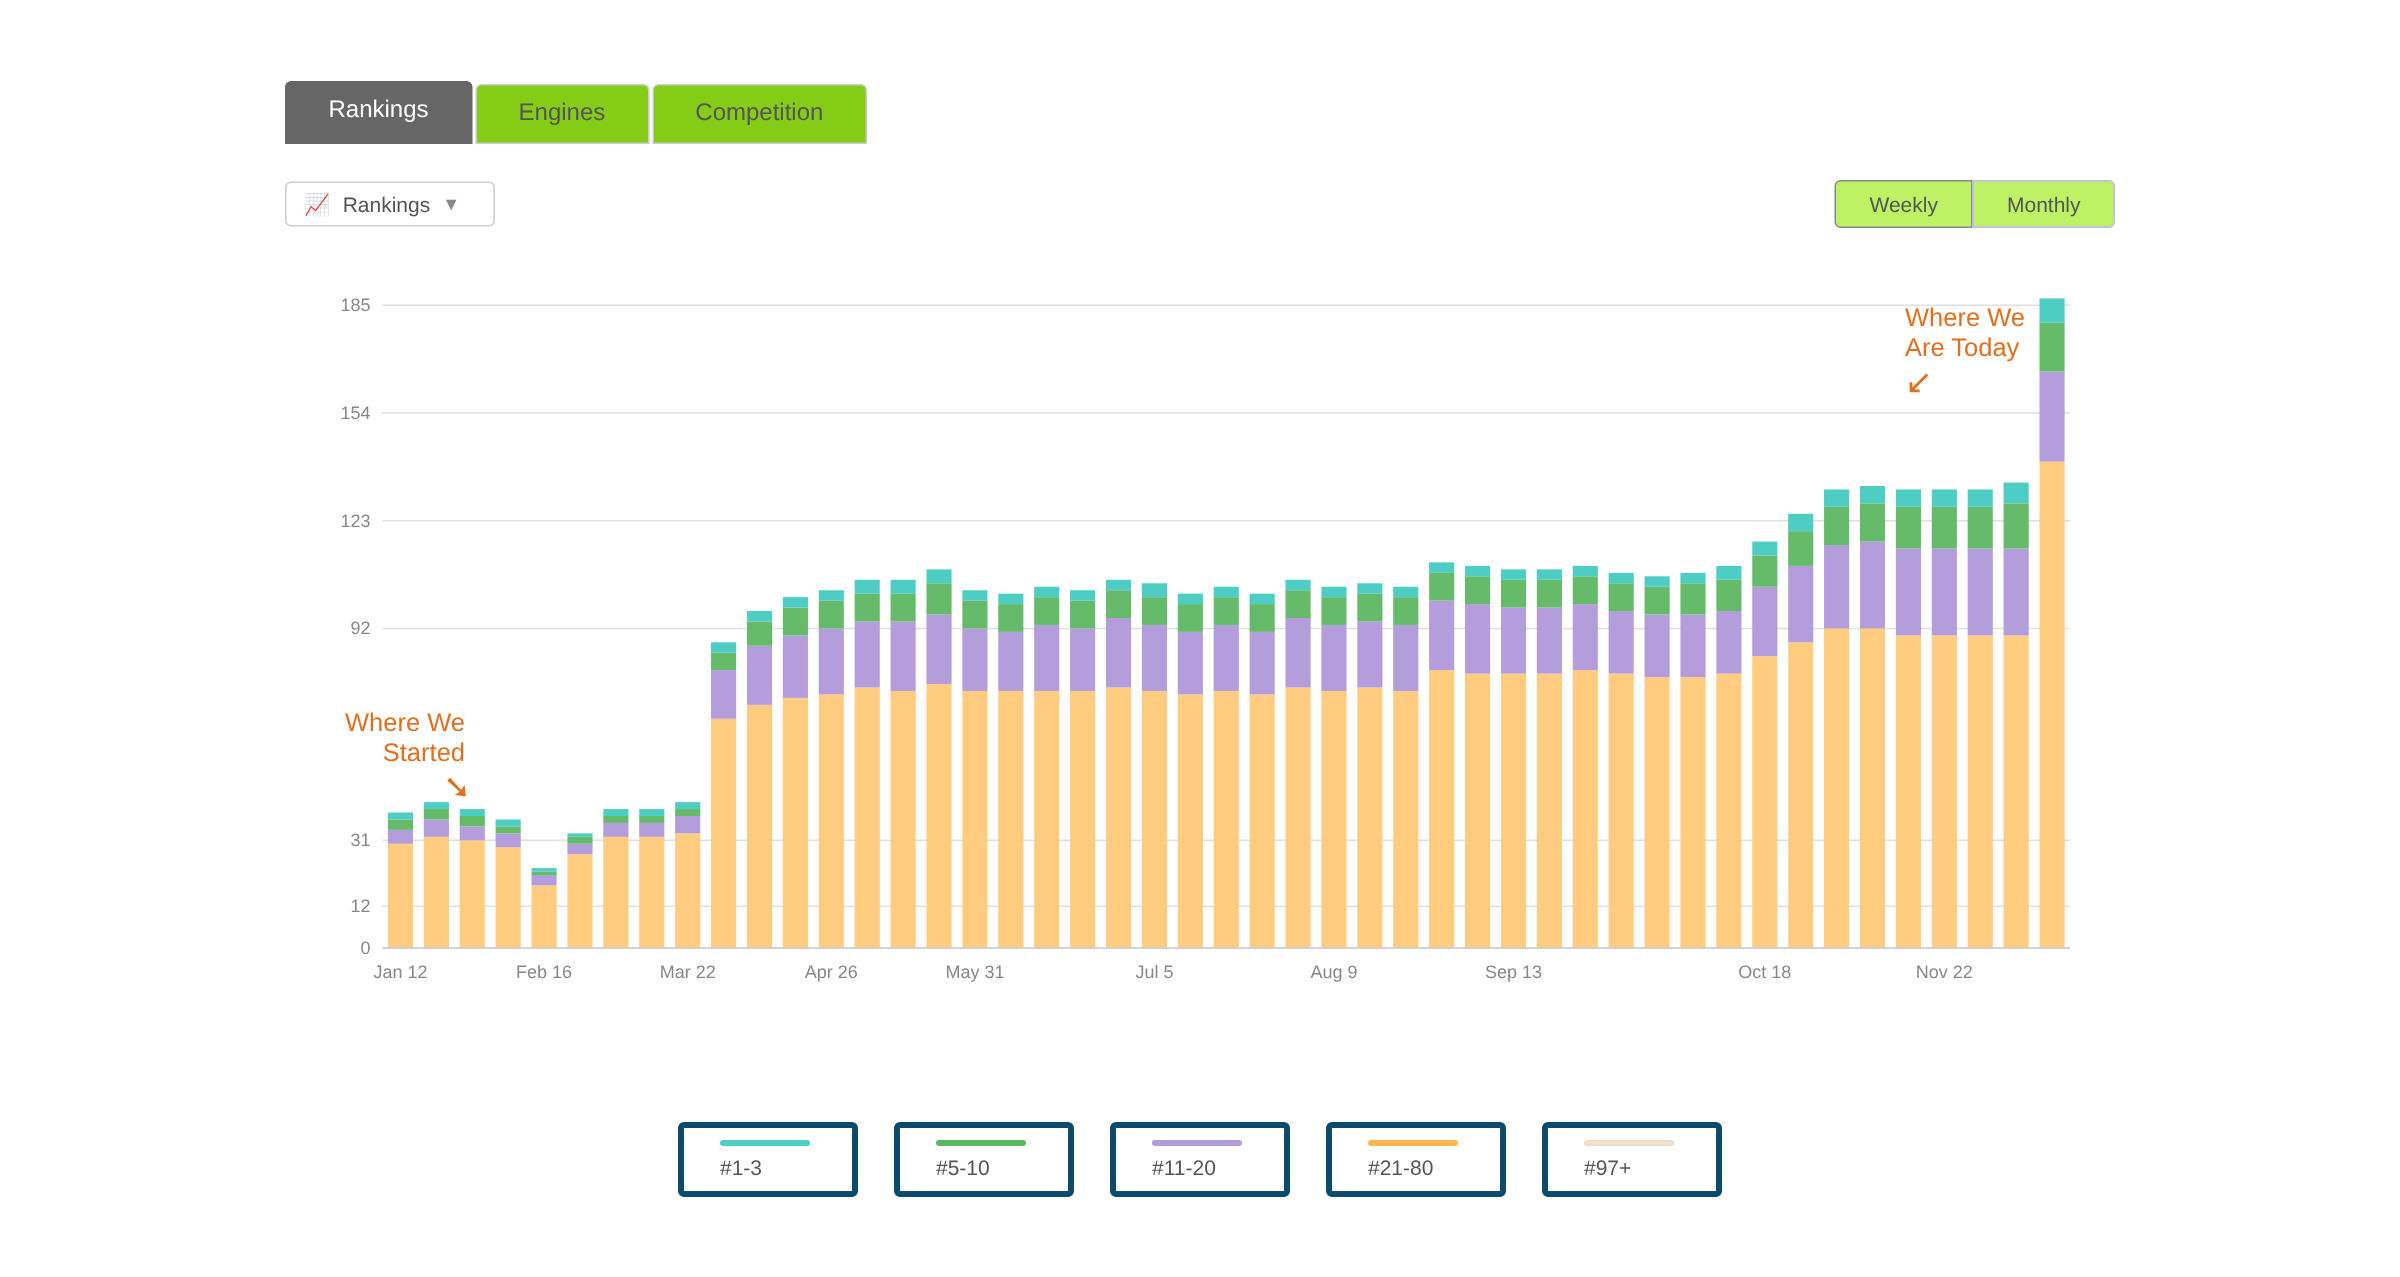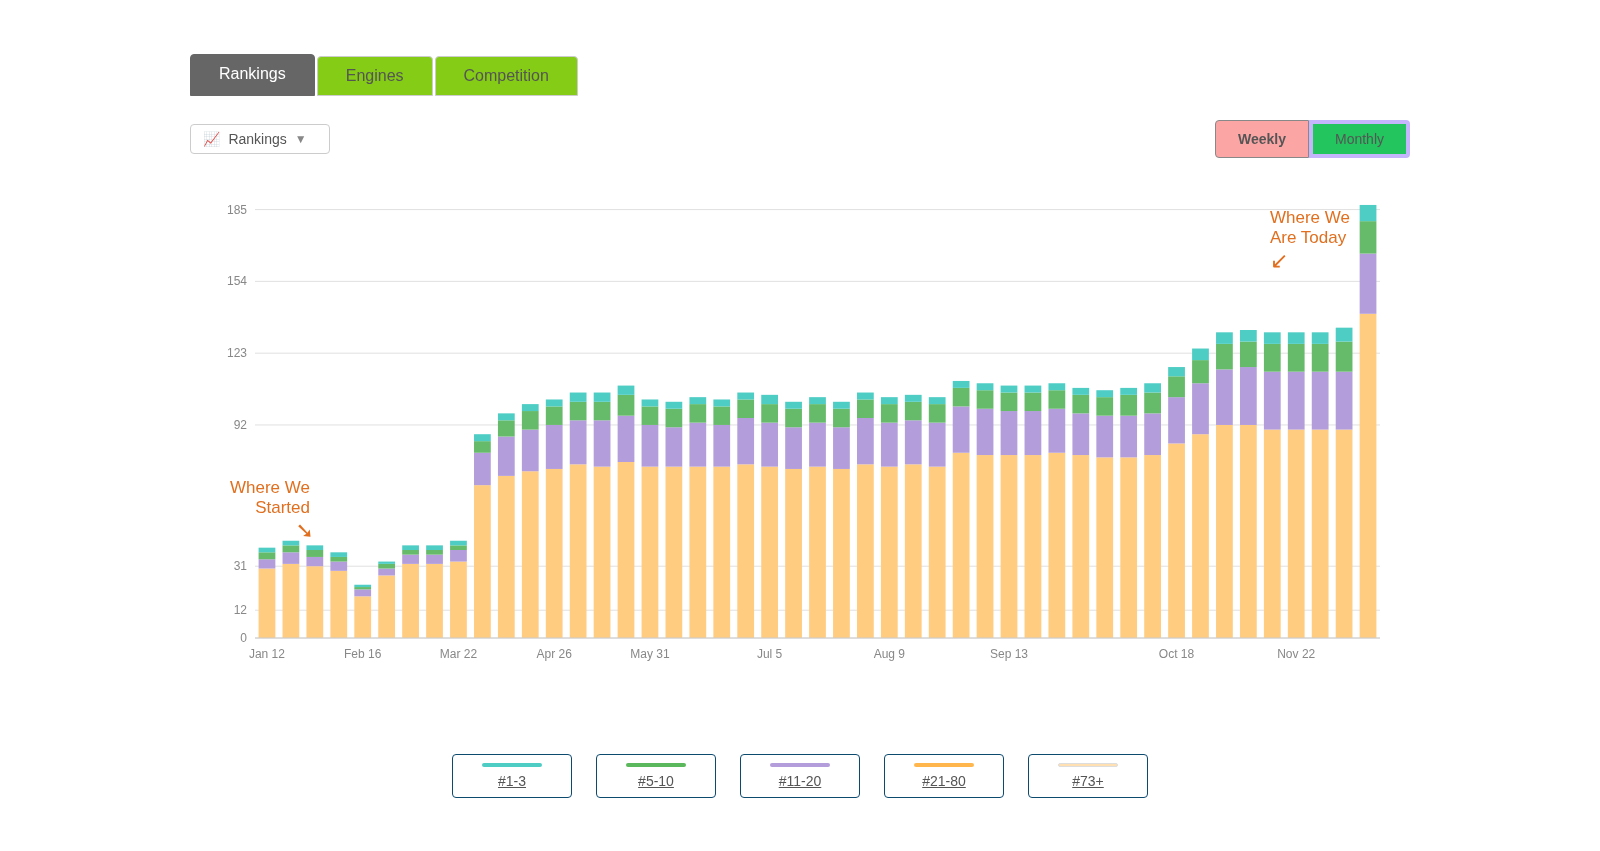--- a/index.html
+++ b/index.html
@@ -72,29 +72,29 @@
     .chart-icon {
       font-size: 14px;
       color: #888;
     }
     .period-toggle {
       display: flex;
       gap: 0;
     }
     .period-btn {
       padding: 7px 22px;
-      border: 4px solid #c4b5fd;
-      background: #22c55e;
+      border: 1px solid #c4b5fd;
+      background: #bef264;
       font-size: 14px;
       color: #555;
       cursor: pointer;
     }
     .period-btn.active {
-      background: #fca5a5;
-      font-weight: bold;
+      background: #bef264;
+      font-weight: normal;
       border: 1.5px solid #888;
     }
     .period-btn:first-child { border-radius: 4px 0 0 4px; }
     .period-btn:last-child { border-radius: 0 4px 4px 0; }
 
     
     .chart-wrapper {
       position: relative;
       padding: 0 0 60px 0;
     }
@@ -121,28 +121,27 @@
     
     .legend {
       display: flex;
       justify-content: center;
       gap: 24px;
       margin-top: 16px;
     }
     .legend-item {
       display: flex;
       flex-direction: column;
-      align-items: center;
-      border: 1px solid #0c4a6e;
+      align-items: flex-start;
+      border: 4px solid #0c4a6e;
       border-radius: 4px;
       padding: 8px 24px;
       font-size: 14px;
       color: #555;
       min-width: 120px;
-      text-decoration: underline;
     }
     .legend-color-bar {
       height: 4px;
       width: 60px;
       border-radius: 2px;
       margin-bottom: 6px;
     }
   </style>
 </head>
 <body>
@@ -408,16 +407,16 @@
     <div class="legend-item">
       <div class="legend-color-bar" style="background:#b39ddb;"></div>
       <span>#11-20</span>
     </div>
     <div class="legend-item">
       <div class="legend-color-bar" style="background:#ffb74d;"></div>
       <span>#21-80</span>
     </div>
     <div class="legend-item">
       <div class="legend-color-bar" style="background:#ffe0b2; border:1px solid #ddd;"></div>
-      <span>#73+</span>
+      <span>#97+</span>
     </div>
   </div>
 </div>
 
 </body></html>

